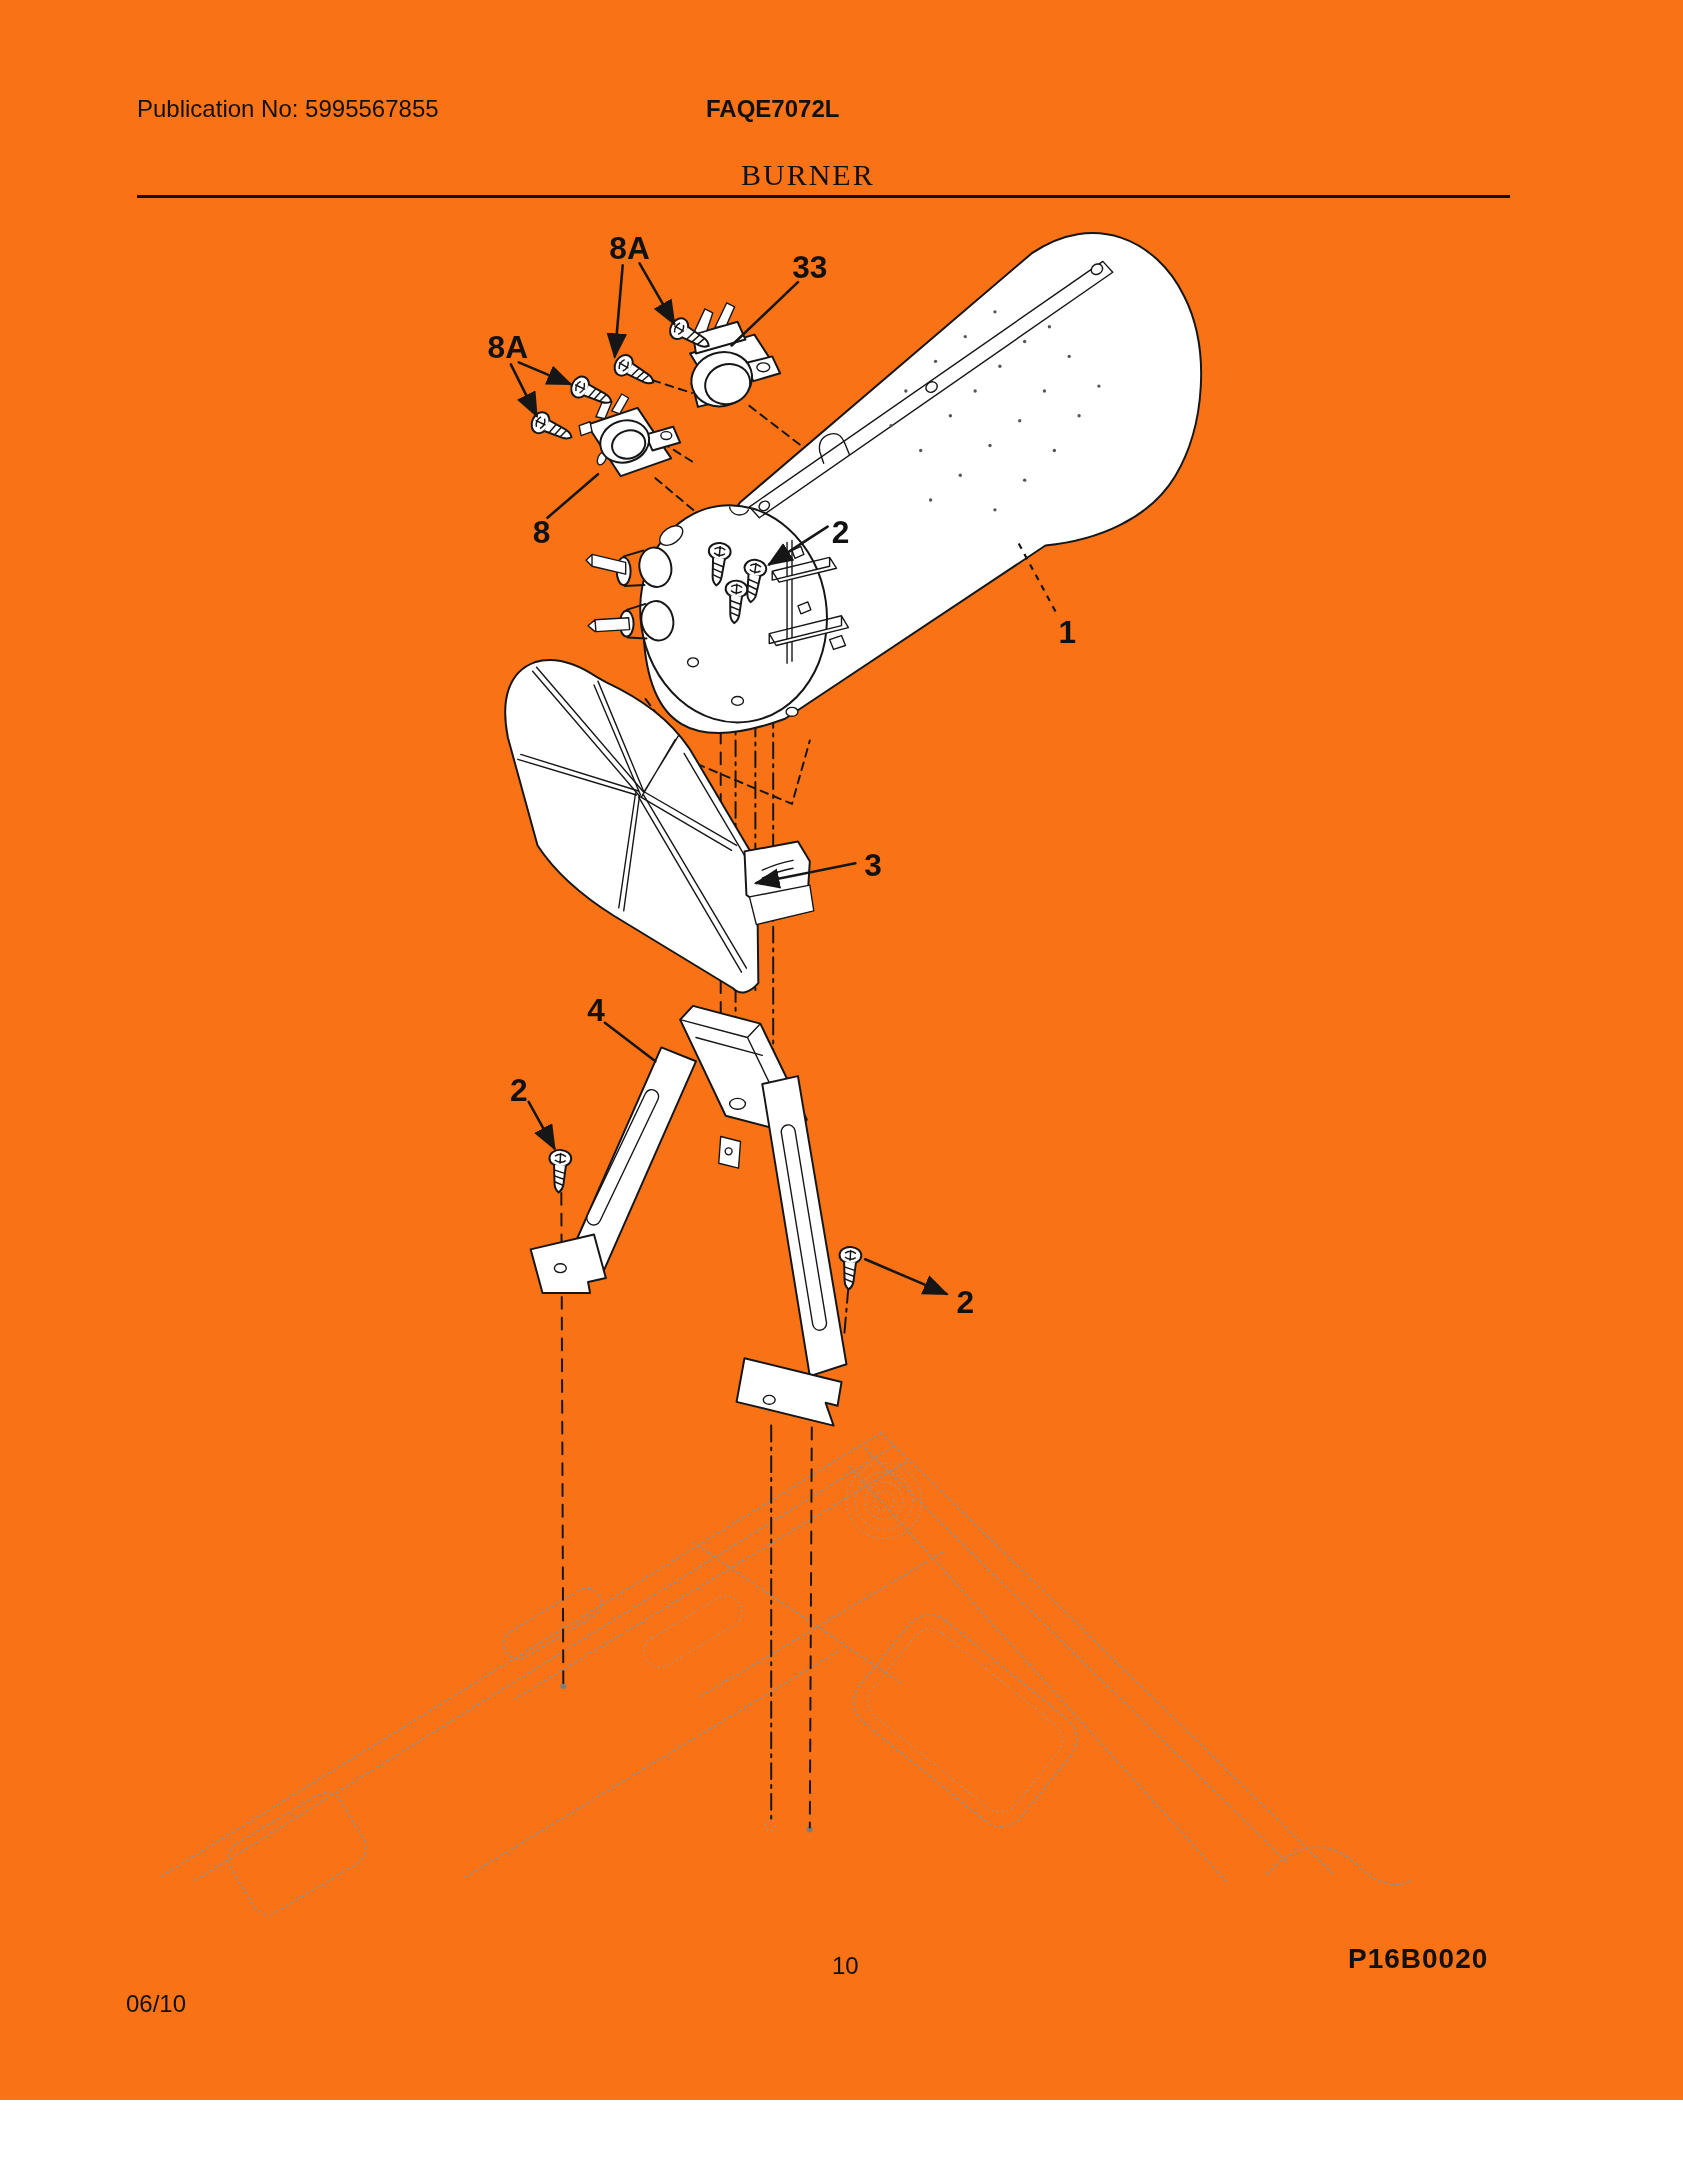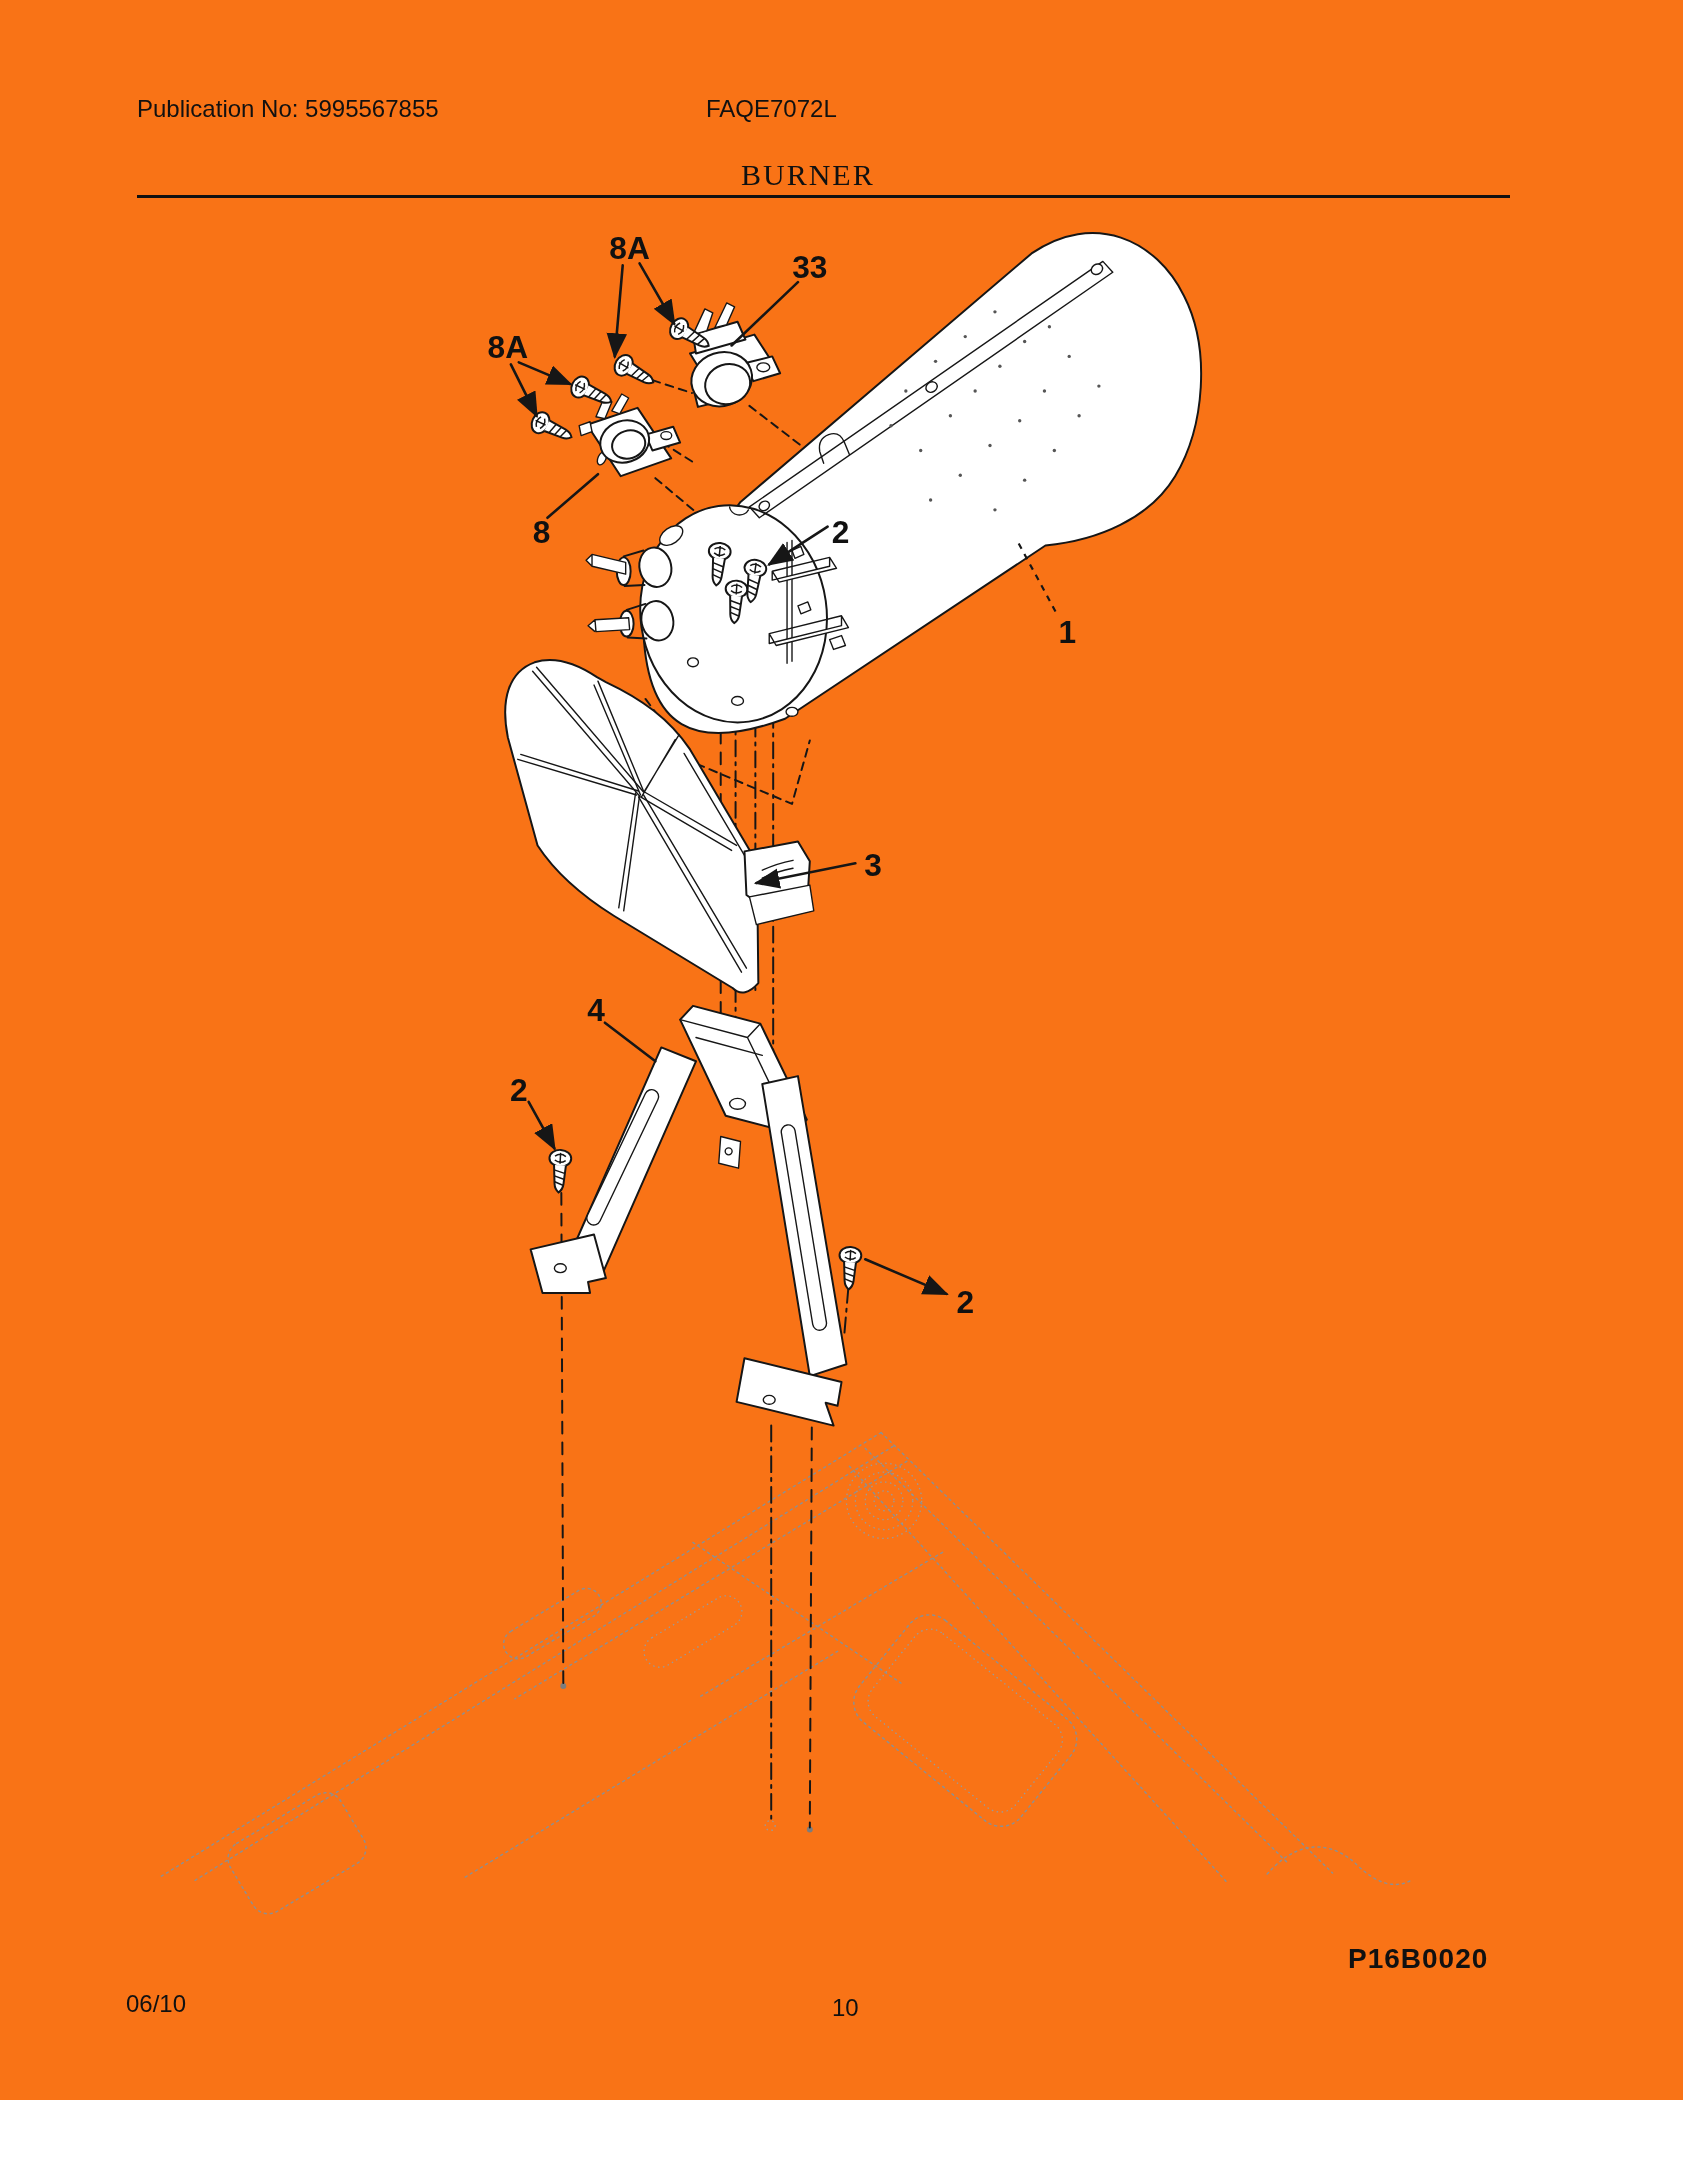--- a/index.html
+++ b/index.html
@@ -25,21 +25,21 @@
   .base{fill:none;stroke:#8f8f8f;stroke-width:1.5;stroke-dasharray:2 4;stroke-linecap:round;}
   .basefine{fill:none;stroke:#9a9a9a;stroke-width:1.3;stroke-dasharray:1.5 3.5;}
   .stip{fill:#555;}
 </style>
 </head>
 <body>
 
 <div class="page">
 
   <div class="hdr-text" style="left:137px;top:95px;">Publication No: 5995567855</div>
-  <div class="hdr-text" style="left:706px;top:95px;">FAQE7072L</div>
+  <div class="hdr-text" style="left:706px;top:95px;font-weight:bold;">FAQE7072L</div>
   <div class="section-title" style="left:741px;top:158px;font-family:Liberation Serif, serif;">BURNER</div>
   <div class="rule" style="left:137px;top:195px;width:1373px;"></div>
 
   <svg width="1683" height="2178" viewBox="0 0 1700 2200">
     <defs>
       <marker id="arr" markerWidth="11" markerHeight="9" refX="9" refY="4" orient="auto">
         <path d="M0,0 L10,4 L0,8 Z" fill="#161616"></path>
       </marker>
       <g id="screw">
         <ellipse cx="0" cy="0" rx="11" ry="8.5" fill="#fff" stroke="#161616" stroke-width="2"></ellipse>
@@ -261,15 +261,15 @@
       <text class="callout" x="882" y="885">3</text>
       <text class="callout" x="602" y="1031">4</text>
       <text class="callout" x="524" y="1112">2</text>
       <text class="callout" x="975" y="1326">2</text>
     </g>
   </svg>
 
   <div class="diagram-code" style="left:1348px;top:1920px;margin-top:23px;">P16B0020</div>
 
   <div class="ftr-text" style="left:126px;top:1990px;">06/10</div>
-  <div class="ftr-text" style="left:832px;top:1994px;">10</div>
+  <div class="ftr-text" style="left:832px;top:1952px;">10</div>
 </div>
 
 
 </body></html>

